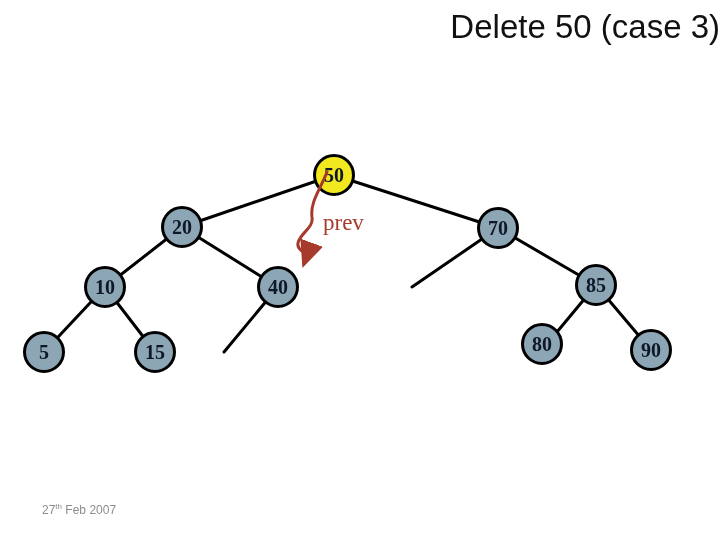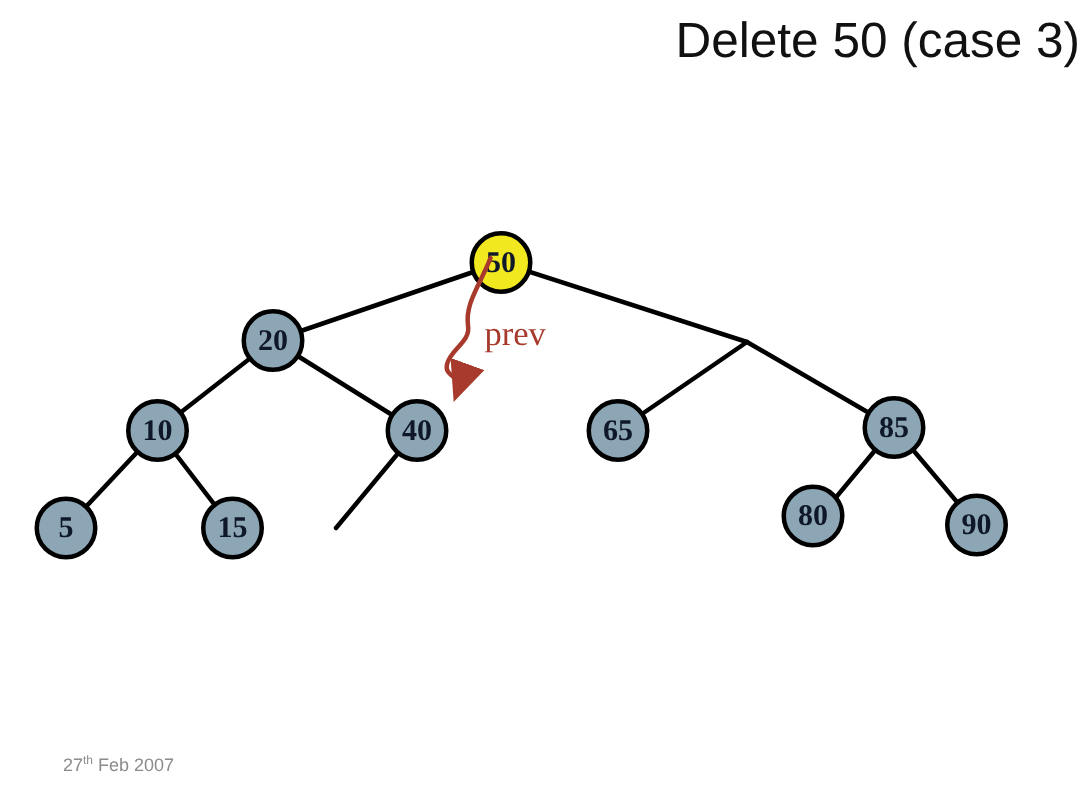--- a/index.html
+++ b/index.html
@@ -58,23 +58,23 @@
         <line x1="105" y1="287" x2="155" y2="352" class="edge-line"></line>
         <line x1="278" y1="287" x2="224" y2="352" class="edge-line"></line>
         <line x1="596" y1="285" x2="542" y2="350" class="edge-line"></line>
         <line x1="596" y1="285" x2="651" y2="350" class="edge-line"></line>
       </g>
   </svg>
 
   <div id="nodes-layer" class="layer">
       <div class="node highlight" style="left: 313px; top: 154px;">50</div>
       <div class="node" style="left: 161px; top: 206px;">20</div>
+      <div class="node" style="left: 477px; top: 207px;">70</div>
       <div class="node" style="left: 84px; top: 266px;">10</div>
       <div class="node" style="left: 257px; top: 266px;">40</div>
-      <div class="node" style="left: 391px; top: 266px;">65</div>
       <div class="node" style="left: 575px; top: 264px;">85</div>
       <div class="node" style="left: 23px; top: 331px;">5</div>
       <div class="node" style="left: 134px; top: 331px;">15</div>
       <div class="node" style="left: 521px; top: 323px; font-family: Liberation Serif, serif;">80</div>
       <div class="node" style="left: 630px; top: 329px;">90</div>
     </div>
 
   <svg id="pointer-svg" class="layer" width="720" height="540">
     <defs>
       <marker id="arrow-head" markerWidth="9" markerHeight="8" refX="6.5" refY="4" orient="auto">

